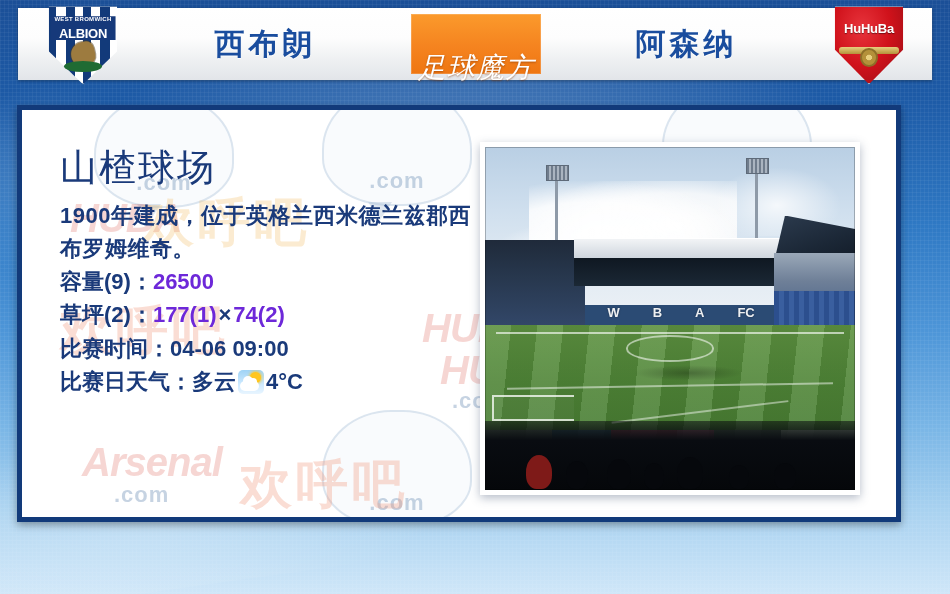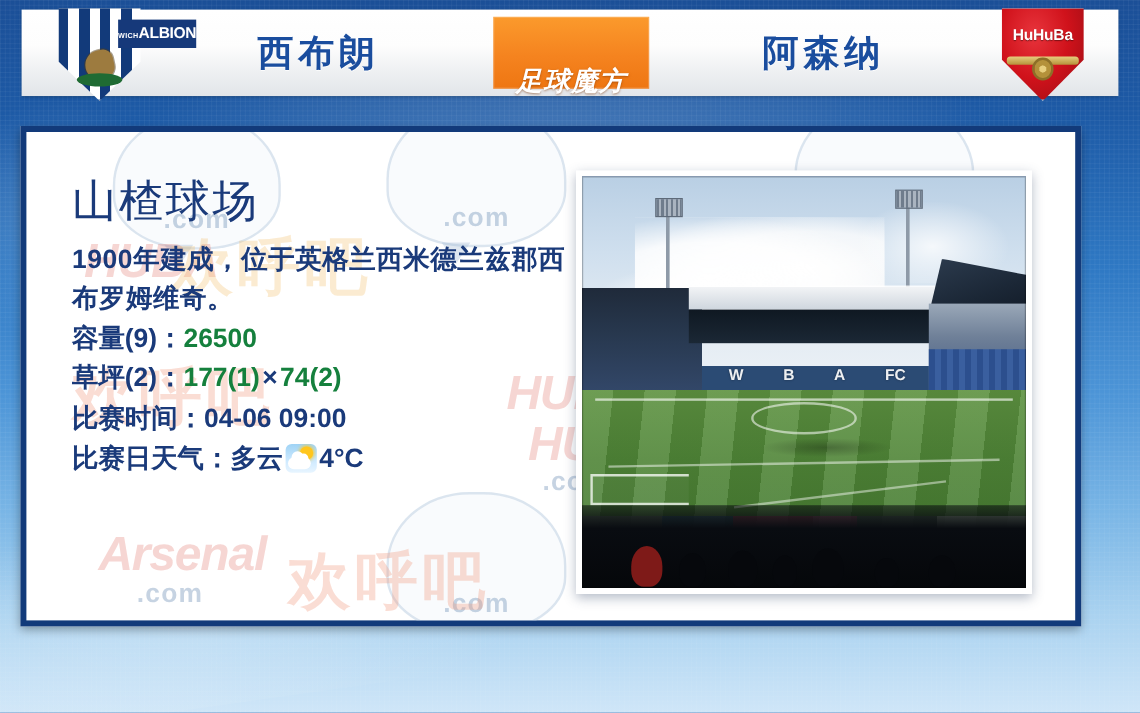--- a/index.html
+++ b/index.html
@@ -62,23 +62,22 @@
         #123a7a 0 12%, #ffffff 12% 25%, #123a7a 25% 38%, #ffffff 38% 50%,
         #123a7a 50% 62%, #ffffff 62% 75%, #123a7a 75% 88%, #ffffff 88% 100%);
     clip-path:polygon(4% 2%, 96% 2%, 96% 58%, 50% 99%, 4% 58%);
     border:2px solid #9aa7bb;
     box-shadow:0 1px 2px rgba(0,0,0,.4);
   }
   .wba-band {
     position:absolute; left:6%; top:14%; width:88%; height:30%;
     background:#16397a;
     clip-path:polygon(0 0,100% 0,100% 100%,0 100%);
-    display:flex; align-items:center; justify-content:flex-end;
+    display:flex; flex-direction:column; align-items:center; justify-content:space-between;
     color:#fff;
-    margin-left:48px;
   }
   .wba-top { font-size:6px; font-weight:bold; letter-spacing:.3px; line-height:1; }
   .wba-main { font-size:13px; font-weight:bold; letter-spacing:-.3px; line-height:1.05; }
   .wba-bird {
     position:absolute; left:34%; top:46%; width:32%; height:30%;
     background:#9d7b3f;
     border-radius:60% 40% 45% 55%;
     transform:rotate(-12deg);
     box-shadow:0 0 0 1px rgba(80,60,25,.5);
   }
@@ -119,21 +118,21 @@
     letter-spacing:4px;
     text-shadow:0 1px 0 rgba(255,255,255,.8);
   }
   #center-logo {
     flex:0 0 130px; height:60px;
     background:linear-gradient(180deg,#fb9a2c 0%,#f5831f 55%,#ee7612 100%);
     display:flex; align-items:center; justify-content:center;
     box-shadow:inset 0 0 0 1px rgba(255,255,255,.18);
   }
   #center-logo span {
-    color:#fff; font-size:22px; font-weight:bold; letter-spacing:1px;
+    color:#fff; font-size:28px; font-weight:normal; letter-spacing:1px;
     text-shadow:0 1px 2px rgba(120,50,0,.55);
     font-style:italic;
     margin-top:48px;
   }
 
   
   #card {
     position:absolute; left:17px; top:105px; width:884px; height:417px;
     background:#fff;
     border:5px solid #123a7a;
@@ -177,21 +176,21 @@
   }
   #stadium-title {
     font-size:37px; font-weight:normal; color:#1a3a7a;
     letter-spacing:2px; margin-bottom:10px; line-height:1.1;
   }
   .info-line {
     font-size:22px; font-weight:bold; color:#1a3a7a;
     line-height:1.52; white-space:nowrap;
   }
   .info-desc { white-space:normal; line-height:1.5; letter-spacing:.5px; }
-  .val { color:#15803d;text-align:right; }
+  .val { color:#6d28d9;text-align:right; }
   .times { color:#1a3a7a; margin:0 2px; }
   .wx-icon {
     display:inline-block; width:26px; height:24px; vertical-align:-5px;
     margin:0 2px; border-radius:5px;
     background:linear-gradient(180deg,#9fd3f5 0%,#cfeaff 60%,#e8f5ff 100%);
     position:relative; overflow:hidden;
   }
   .wx-sun {
     position:absolute; right:3px; top:2px; width:11px; height:11px;
     border-radius:50%; background:#ffc61e;

